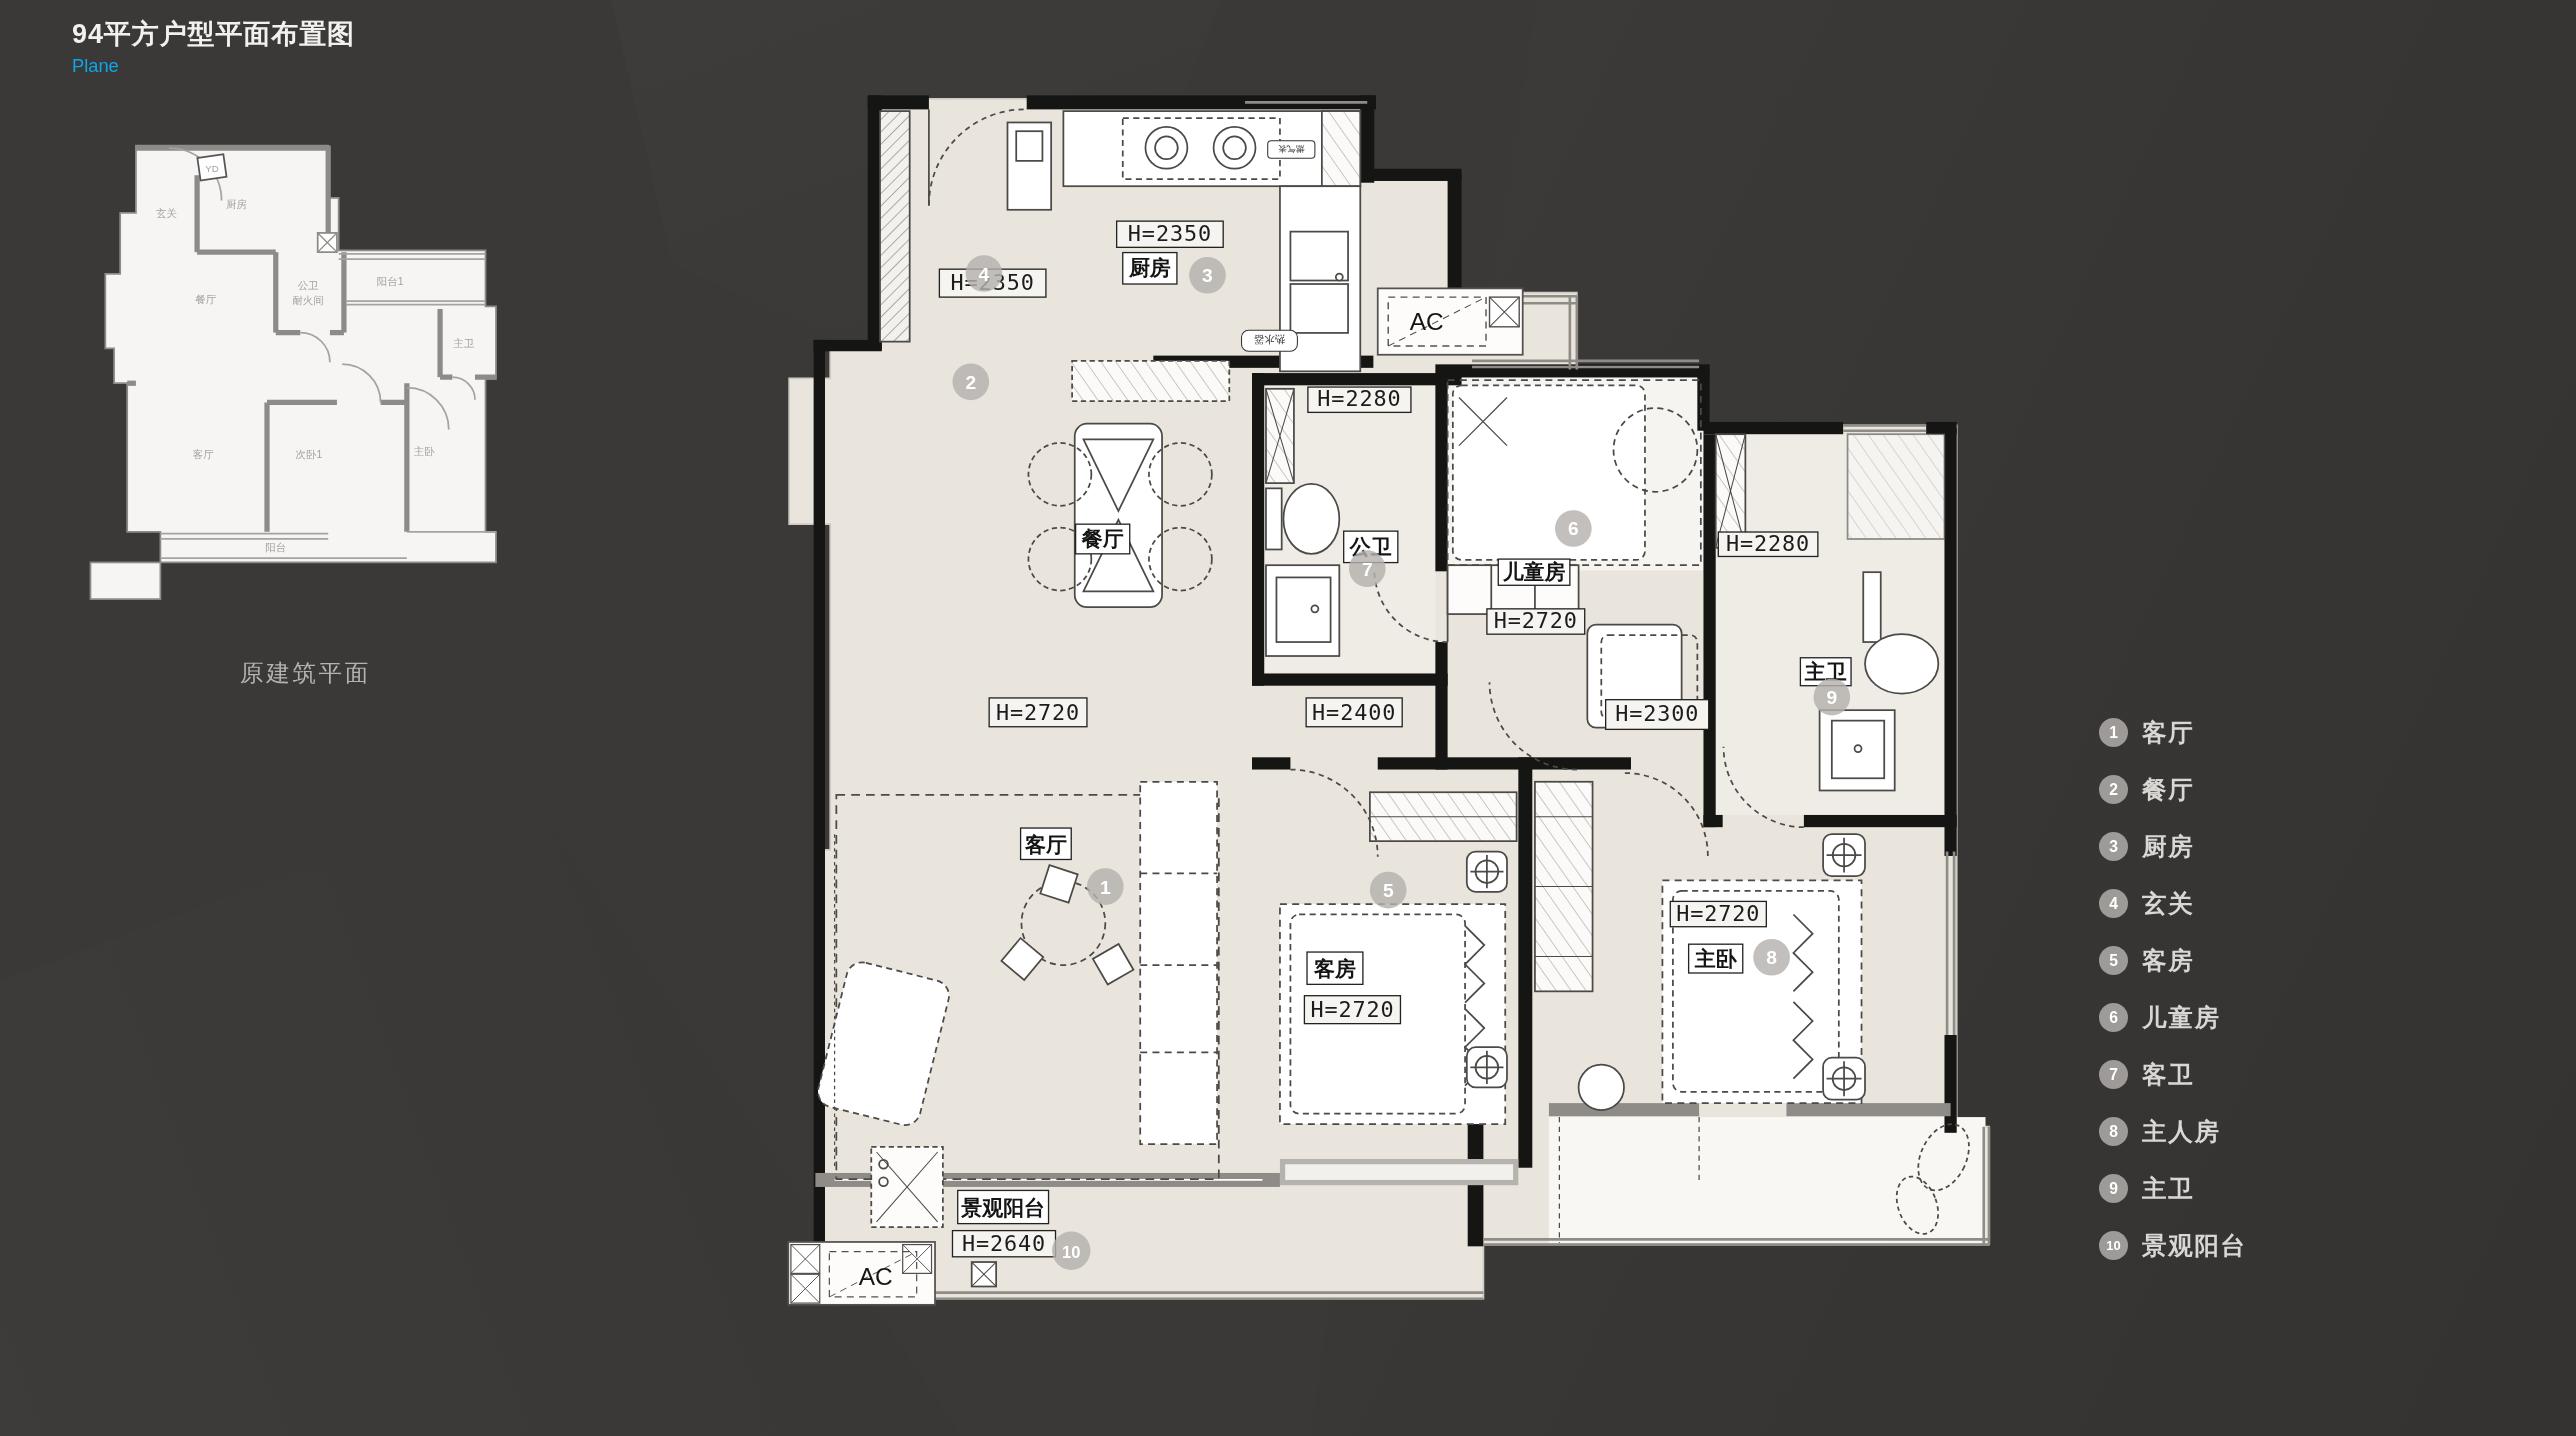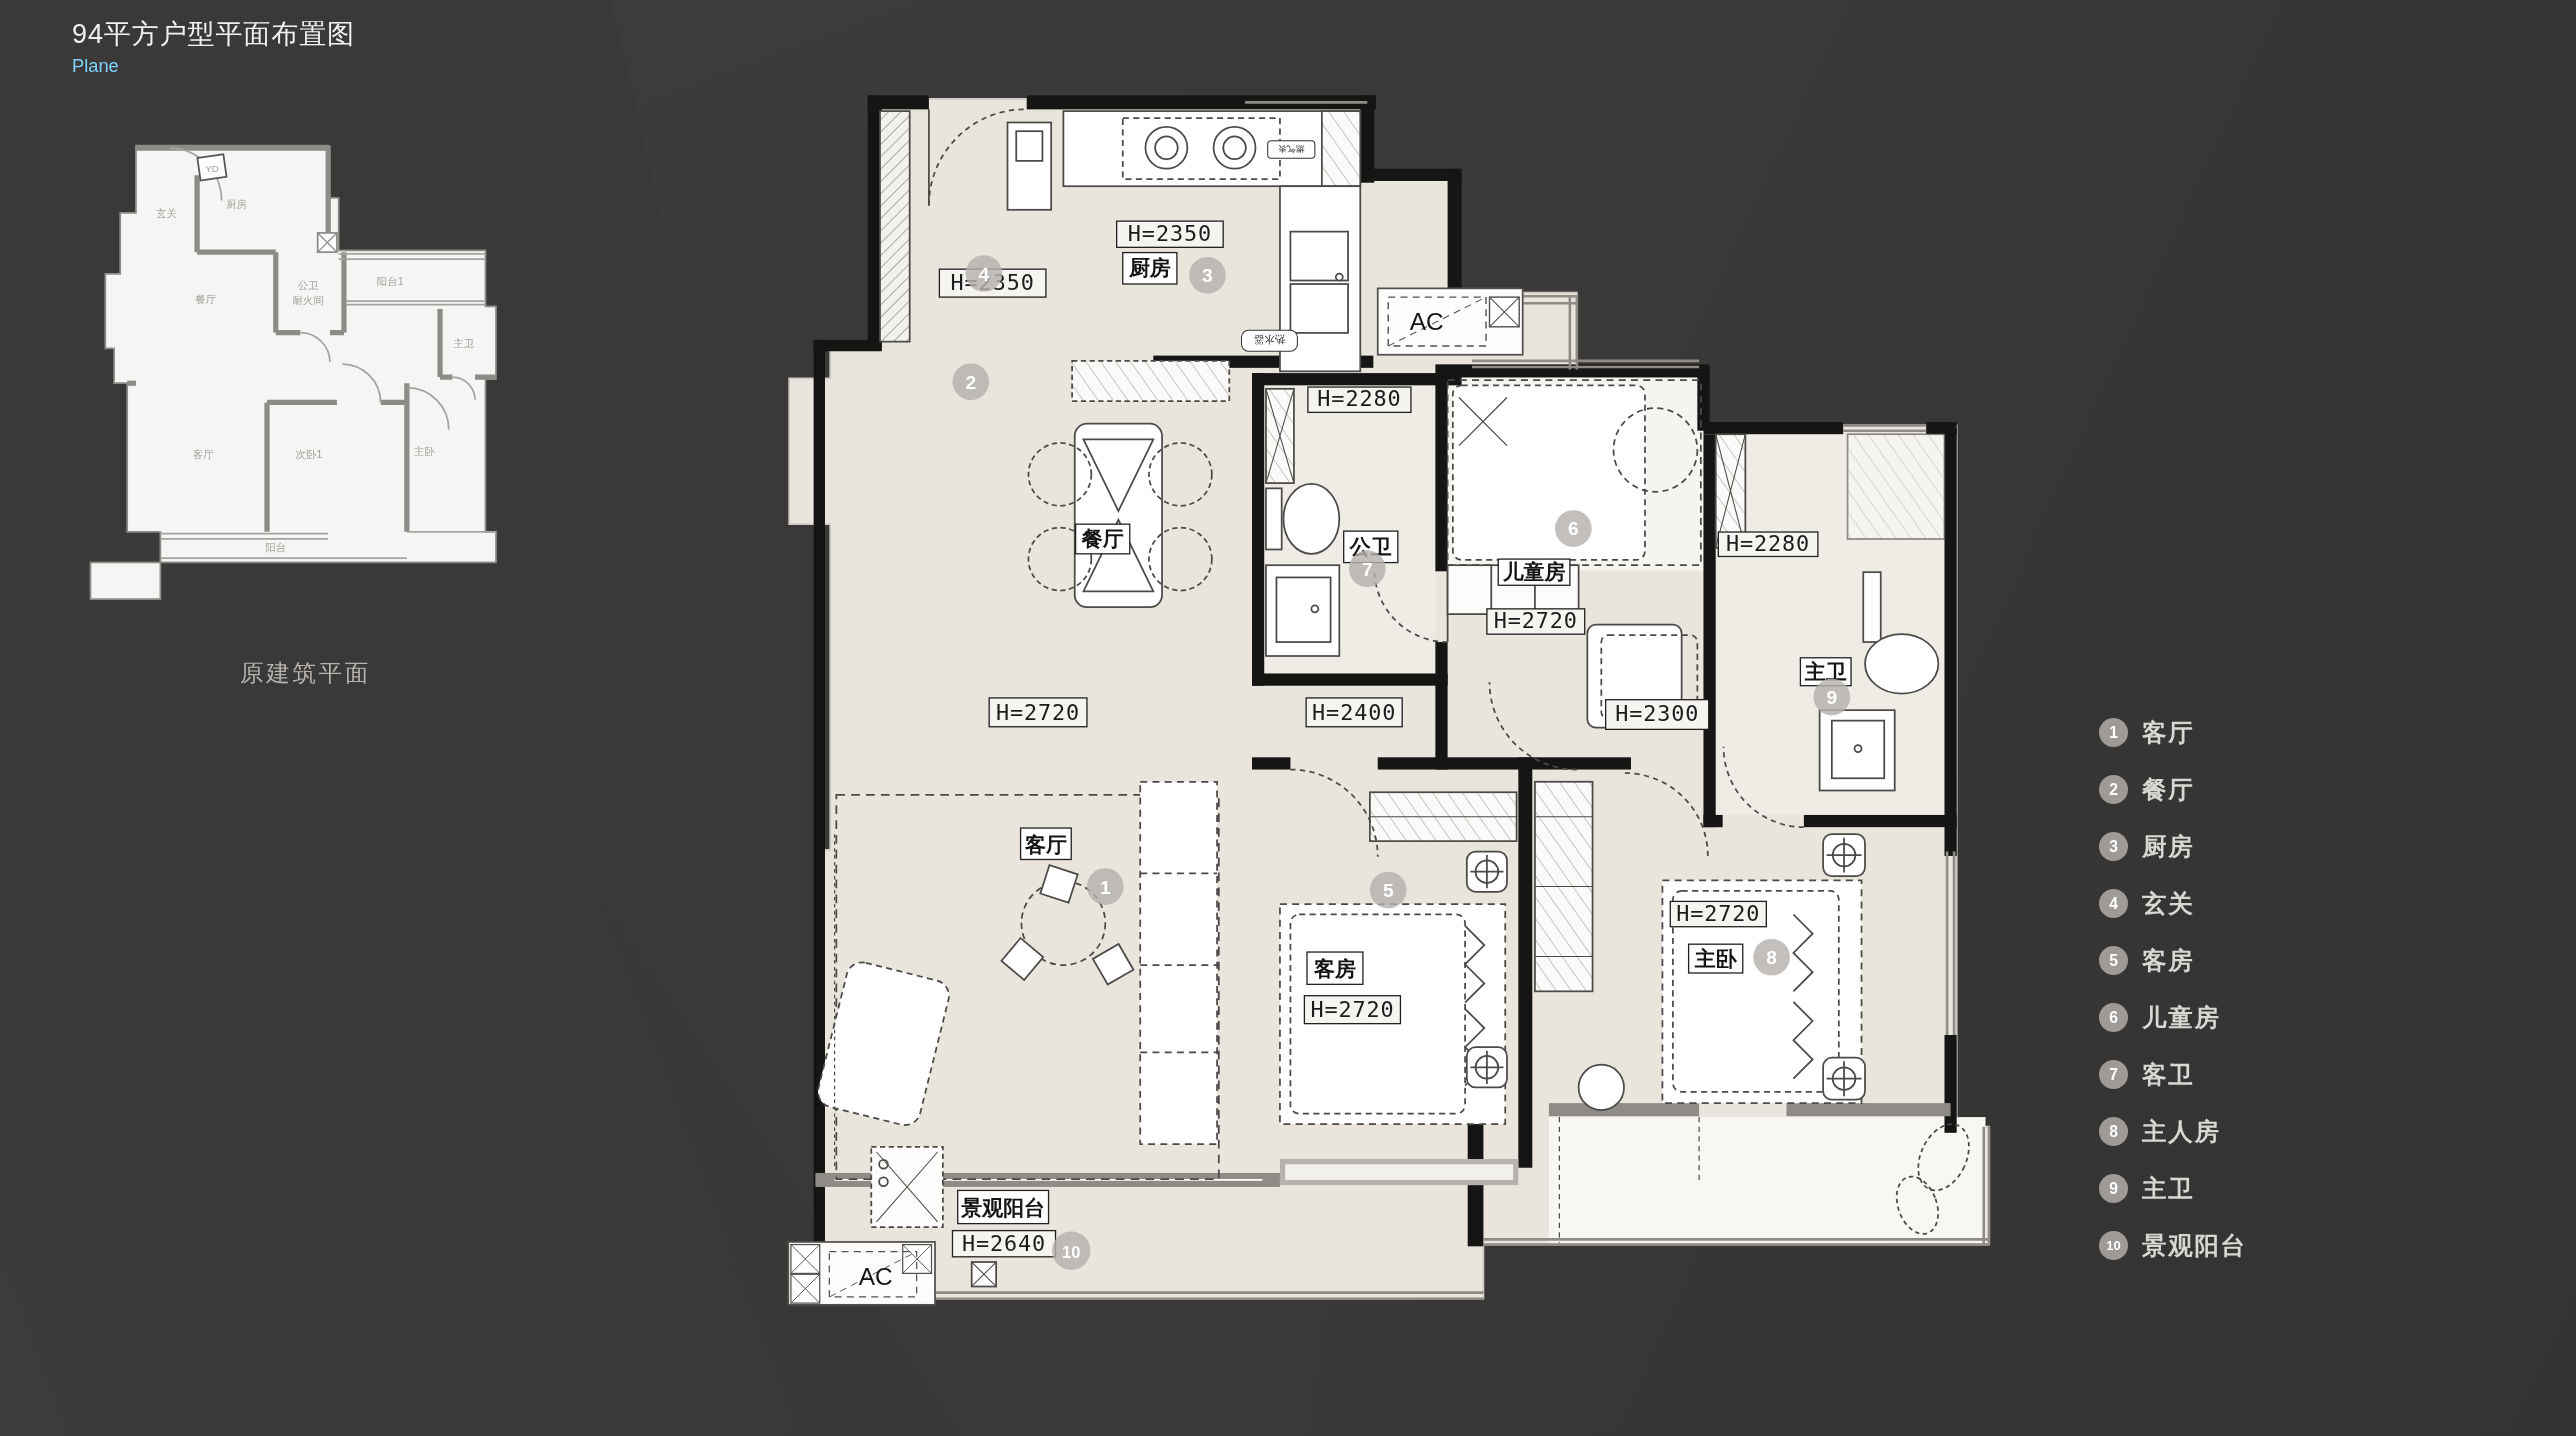--- a/index.html
+++ b/index.html
@@ -14,22 +14,22 @@
        background:linear-gradient(115deg,#3e3d3c 0%,#343332 55%,#2f2e2d 100%);
        clip-path:polygon(18% 0,100% 0,100% 100%,0 100%,8% 52%);opacity:.55;}
   #bg2{left:0;top:786px;width:961px;height:650px;
        background:linear-gradient(70deg,#403f3e,#353433);
        clip-path:polygon(0 30%,55% 0,100% 100%,0 100%);opacity:.45;}
   #bg3{left:611px;top:0;width:611px;height:437px;
        background:linear-gradient(160deg,#434241,#373635);
        clip-path:polygon(0 0,100% 0,70% 100%,10% 60%);opacity:.35;}
 
   .title-block{position:absolute;left:72px;top:15.7px;}
-  .title-block h1{margin:0;font-size:27px;font-weight:normal;color:#f2f1f0;letter-spacing:0.9px;}
-  .title-block .sub{margin-top:3.5px;font-size:18.3px;color:#7dd3fc;}
+  .title-block h1{margin:0;font-size:27px;font-weight:bold;color:#f2f1f0;letter-spacing:0.9px;}
+  .title-block .sub{margin-top:3.5px;font-size:18.3px;color:#0ea5e9;}
 
   .thumb-caption{position:absolute;left:157px;top:657px;width:297px;text-align:center;
     font-size:23.6px;font-weight:normal;color:#b5b2af;letter-spacing:2.6px;}
 
   
   .legend{position:absolute;left:2099px;top:704px;}
   .legend-row{display:flex;align-items:center;height:57px;}
   .legend-badge{width:29px;height:29px;border-radius:50%;background:#9d9a97;
     color:#fff;font-size:15.7px;font-weight:bold;display:flex;align-items:center;justify-content:center;
     flex:0 0 29px;}

